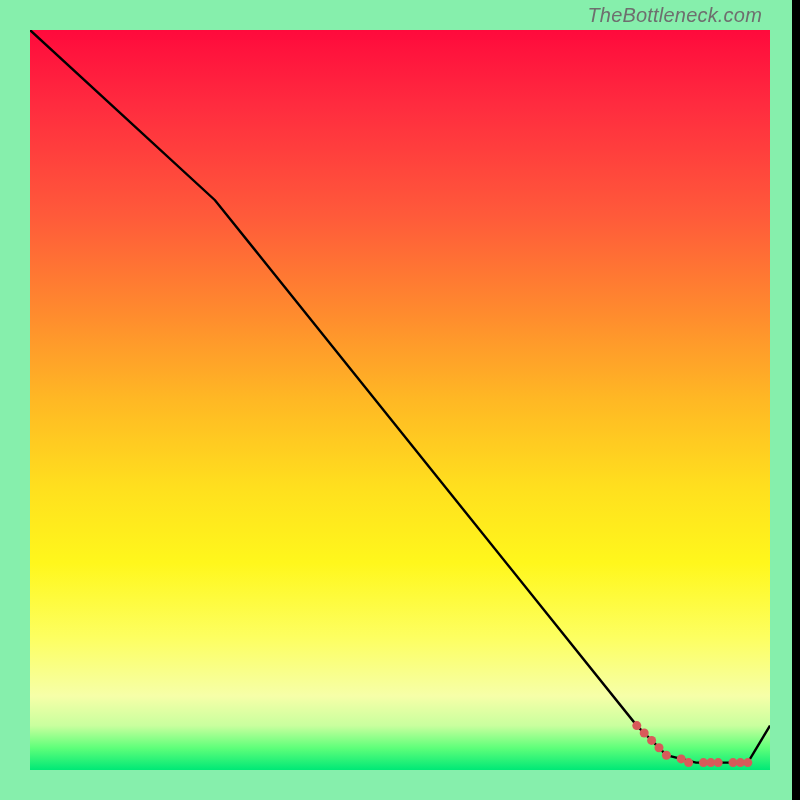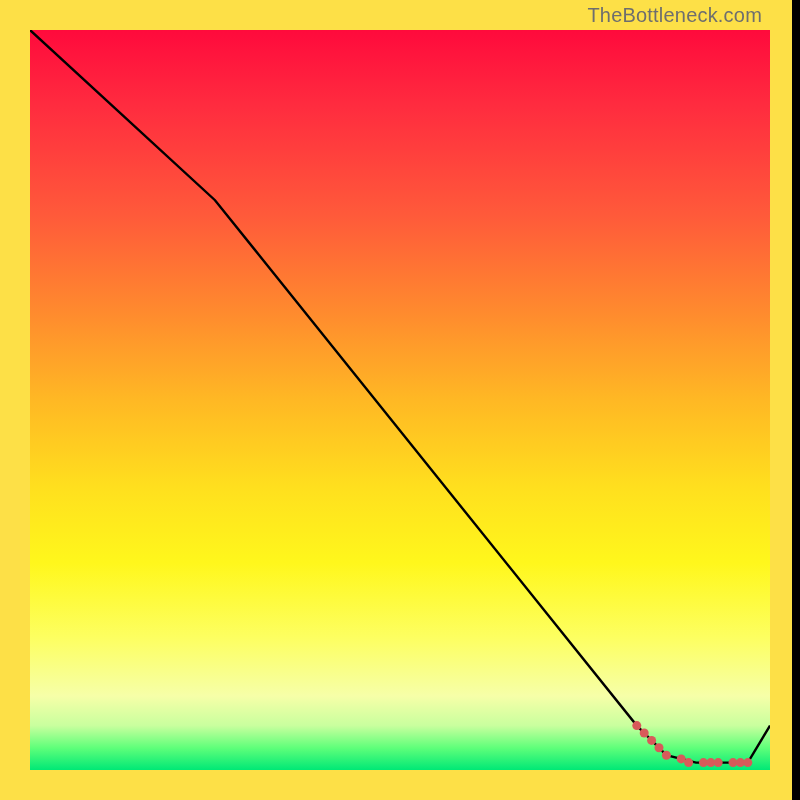--- a/index.html
+++ b/index.html
@@ -8,21 +8,22 @@
     width: 800px;
     height: 800px;
     background: #000;
     overflow: hidden;
     font-family: Arial, Helvetica, sans-serif;
   }
   .stage {
     position: relative;
     width: 792px;
     height: 800px;
-    background: #fde047;
+    background: #86efac;
+    font-style: italic;
   }
   .plot {
     position: absolute;
     left: 30px;
     top: 30px;
     width: 740px;
     height: 740px;
     
     background: linear-gradient(
       to bottom,

